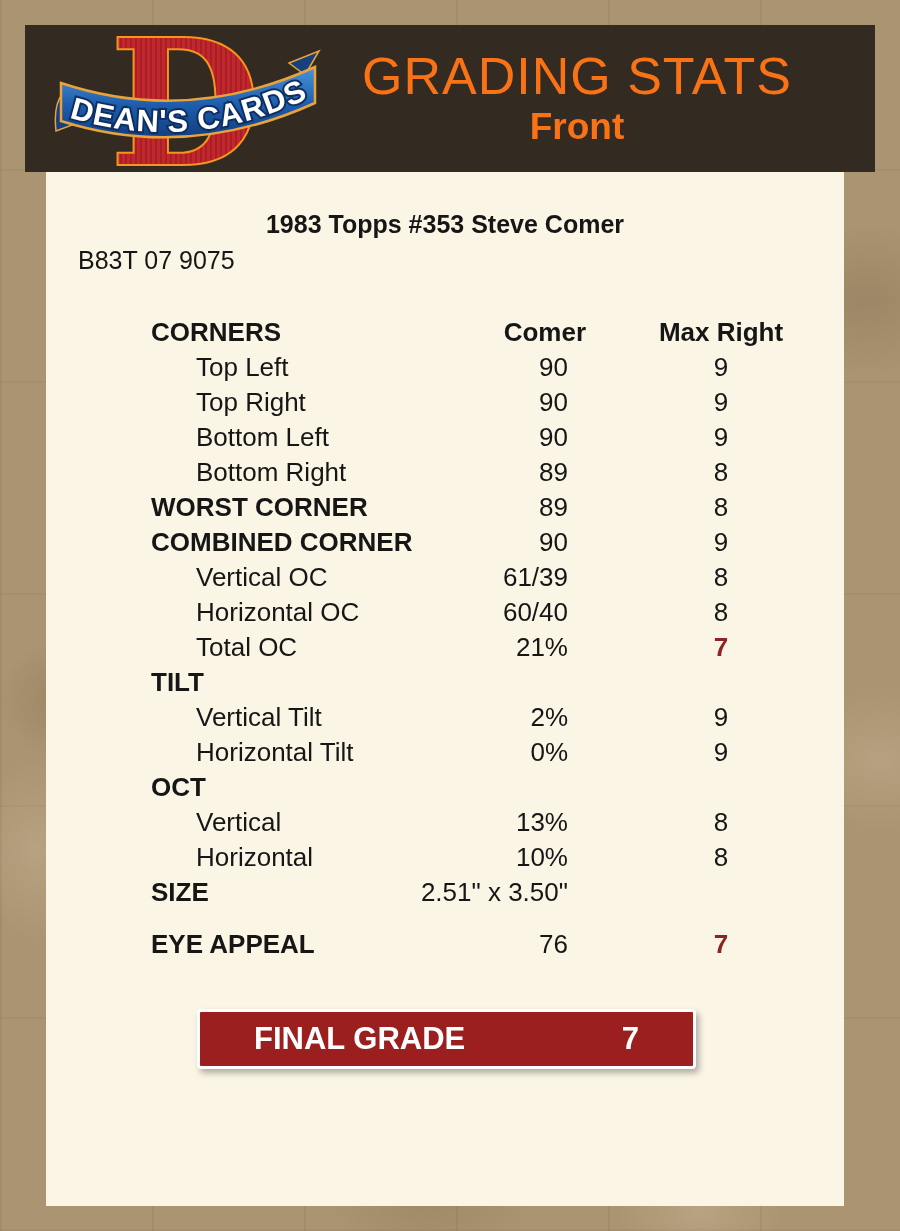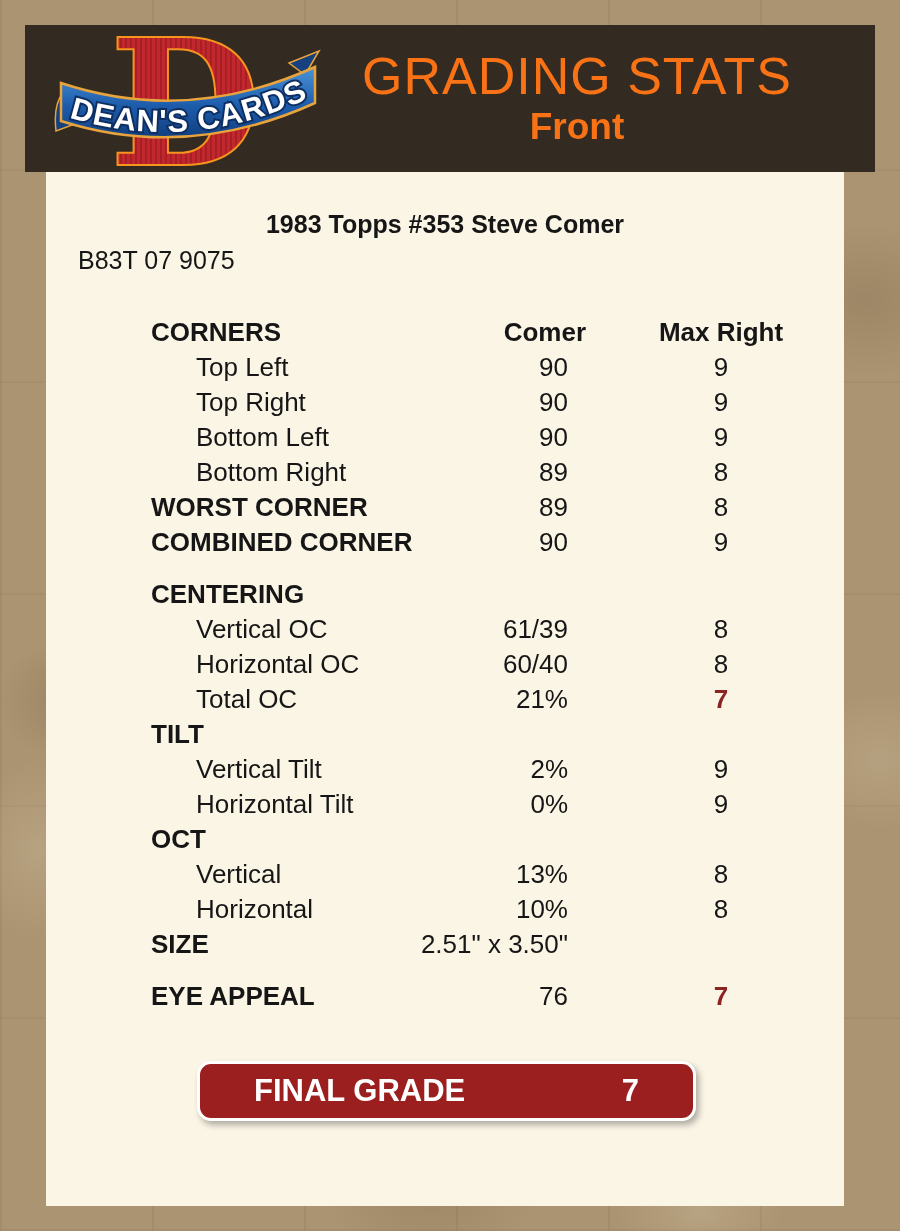--- a/index.html
+++ b/index.html
@@ -52,21 +52,21 @@
   .cell.label.bold{font-weight:bold;}
   .cell.label.indent{padding-left:45px;}
   .cell.value{text-align:right;padding-right:18px;}
   .cell.max{text-align:center;}
   .cell.max.red{color:#8e2323;font-weight:bold;}
   .thead .cell{font-weight:bold;}
   .thead .cell.value{padding-right:0;}
   
   .final-grade{
     margin:47px 0 0 151px;width:499px;height:60px;box-sizing:border-box;
-    background:#9b1f1f;border:3px solid #ffffff;border-radius:14px;
+    background:#9b1f1f;border:3px solid #ffffff;border-radius:4px;
     box-shadow:3px 4px 6px rgba(0,0,0,.30);
     display:flex;justify-content:space-between;align-items:center;
     padding:0 54px;color:#ffffff;font-size:31px;font-weight:bold;cursor:pointer;
   }
 </style>
 </head>
 <body>
 
 <div class="bg"></div>
 
@@ -144,25 +144,20 @@
     <div class="cell value">89</div>
     <div class="cell max">8</div>
   </div>
 
   <div class="trow">
     <div class="cell label bold">COMBINED CORNER</div>
     <div class="cell value">90</div>
     <div class="cell max">9</div>
   </div>
 
-  <div class="trow gap">
-    <div class="cell label bold">CENTERING</div>
-    <div class="cell value"></div>
-    <div class="cell max"></div>
-  </div>
 
   <div class="trow">
     <div class="cell label indent">Vertical OC</div>
     <div class="cell value">61/39</div>
     <div class="cell max">8</div>
   </div>
 
   <div class="trow">
     <div class="cell label indent">Horizontal OC</div>
     <div class="cell value">60/40</div>

